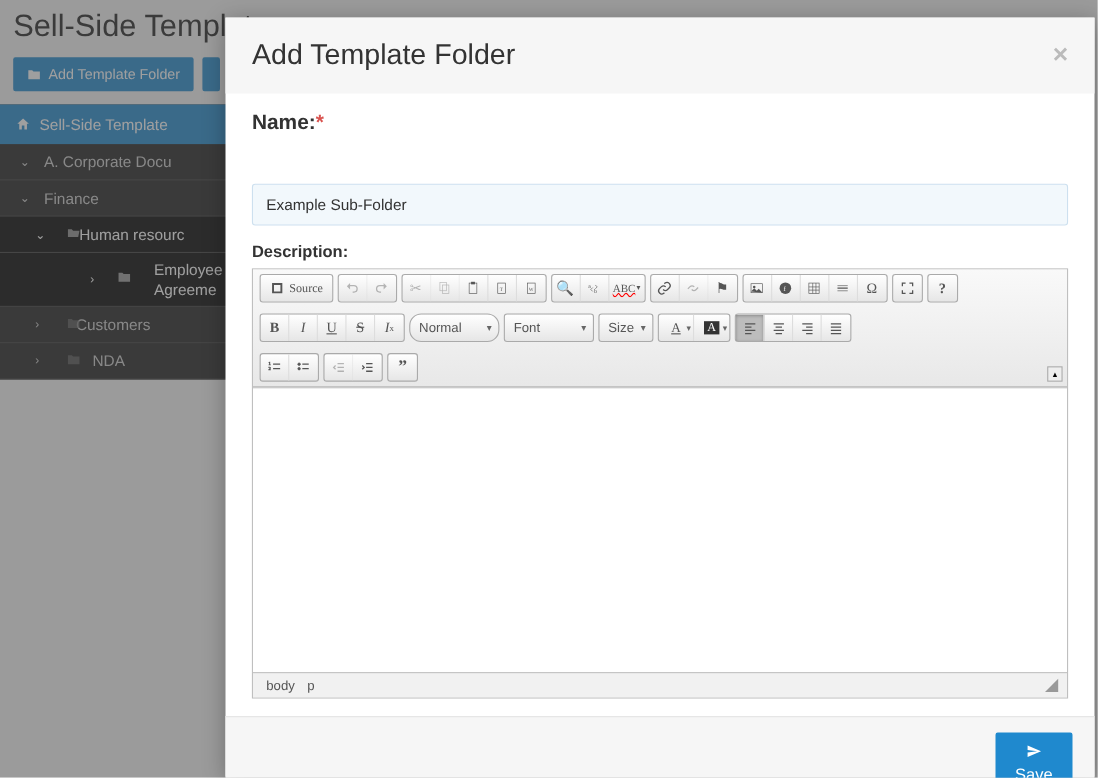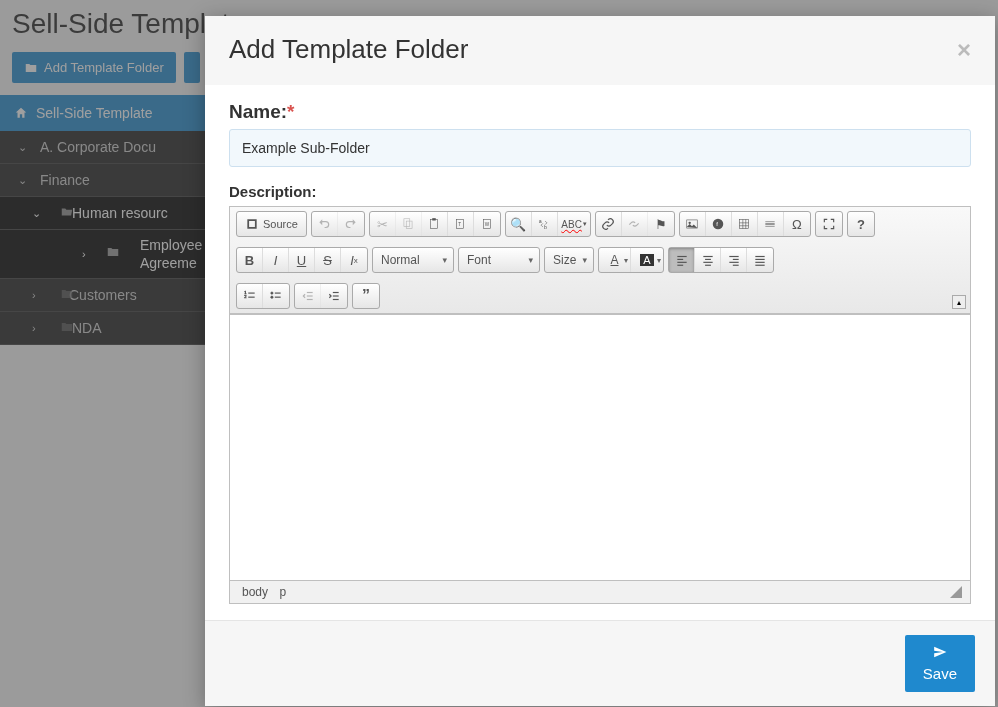--- a/index.html
+++ b/index.html
@@ -24,35 +24,35 @@
 
 
 .overlay { position: absolute; inset: 0; background: rgba(80,80,80,.55); }
 .modal { position: absolute; left: 205px; top: 16px; width: 790px; height: 690px; background: #fff; box-shadow: 0 4px 20px rgba(0,0,0,.3); display: flex; flex-direction: column; }
 .modal-header { background: #f6f6f6; padding: 18px 24px 20px; display: flex; justify-content: space-between; align-items: center; }
 .modal-header h2 { font-size: 26px; font-weight: 400; color: #333; }
 .modal-close { color: #bbb; font-size: 24px; cursor: pointer; font-weight: bold; }
 .modal-body { padding: 16px 24px; flex: 1; display: flex; flex-direction: column; }
 .fld-label { font-size: 19px; font-weight: 600; color: #333; margin-bottom: 6px; }
 .fld-label .req { color: #d9534f; }
-.text-input { width: 100%; padding: 10px 12px; font-size: 14px; border: 1px solid #cde0ef; background: #f2f8fc; border-radius: 3px; color: #333; margin-bottom: 16px; }
+.text-input { width: 100%; padding: 10px 12px; font-size: 14px; border: 1px solid #cde0ef; background: #f2f8fc; border-radius: 3px; color: #333; margin-bottom: 16px; margin-top: 38px; }
 .desc-label { font-size: 15px; font-weight: 600; color: #333; margin-bottom: 6px; }
 
 
 .cke { border: 1px solid #bfbfbf; background: #f1f1f1; display: flex; flex-direction: column; flex: 1; }
 .cke-top { background: linear-gradient(#f9f9f9,#e8e8e8); border-bottom: 1px solid #bfbfbf; padding: 4px 6px; display: flex; flex-wrap: wrap; gap: 4px; align-items: center; }
 .cke-group { display: inline-flex; border: 1px solid #aaa; border-radius: 3px; background: linear-gradient(#fff,#e6e6e6); height: 26px; align-items: center; }
-.cke-btn { width: 26px; height: 24px; display: inline-flex; align-items: center; justify-content: center; cursor: pointer; font-size: 13px; color: #555; border-right: 1px solid #ddd; position: relative; }
+.cke-btn { width: 26px; height: 24px; display: inline-flex; align-items: center; justify-content: center; cursor: pointer; font-size: 13px; color: #555; border-right: 1px solid #ddd; position: relative; font-family: Liberation Serif, serif; }
 .cke-btn:last-child { border-right: none; }
 .cke-btn.disabled { opacity: .4; cursor: default; }
 .cke-btn.active { background: #bdbdbd; box-shadow: inset 0 1px 3px rgba(0,0,0,.3); }
 .cke-btn.wide { width: auto; padding: 0 8px; gap: 4px; font-size: 11px; }
 .cke-select { border: 1px solid #aaa; border-radius: 3px; background: linear-gradient(#fff,#e6e6e6); height: 26px; padding: 0 20px 0 8px; font-size: 12px; color: #555; display: inline-flex; align-items: center; position: relative; cursor: pointer; }
 .cke-select::after { content: "▾"; position: absolute; right: 6px; font-size: 9px; color: #666; }
-.cke-select.normal { width: 82px; }
+.cke-select.normal { width: 82px; border-radius: 11px; }
 .cke-select.font { width: 82px; }
 .cke-select.size { width: 50px; }
 .cke-color { width: 30px; }
 .cke-color .dd { position: absolute; right: 2px; font-size: 8px; color: #666; }
 .cke-content { flex: 1; background: #fff; border-top: 1px solid #bfbfbf; border-bottom: 1px solid #bfbfbf; min-height: 260px; position: relative; }
 .cke-collapse { position: absolute; right: 4px; top: -20px; width: 14px; height: 14px; background: #eee; border: 1px solid #aaa; font-size: 8px; display: flex; align-items: center; justify-content: center; cursor: pointer; }
 .cke-bottom { background: #f1f1f1; padding: 4px 8px; font-size: 12px; color: #555; display: flex; justify-content: space-between; align-items: center; }
 .cke-path span { padding: 2px 4px; cursor: pointer; }
 .cke-resize { width: 0; height: 0; border-left: 12px solid transparent; border-bottom: 12px solid #999; cursor: nwse-resize; }
 
@@ -114,21 +114,21 @@
         <span class="fld"><svg viewBox="0 0 24 24" fill="#666">
             <path d="M3 5h6l2 2h10v12H3z"></path>
           </svg></span>
         <span style="margin-left:13px">Customers</span>
       </div>
     <div class="tree-item depth1">
         <span class="chev">›</span>
         <span class="fld"><svg viewBox="0 0 24 24" fill="#666">
             <path d="M3 5h6l2 2h10v12H3z"></path>
           </svg></span>
-        <span style="margin-left:16px">NDA</span>
+        <span style="margin-left:28px">NDA</span>
       </div>
   </div>
 </div>
 
 <div class="overlay"></div>
 
 <div class="modal">
   <div class="modal-header">
     <h2>Add Template Folder</h2>
     <span class="modal-close">×</span>

